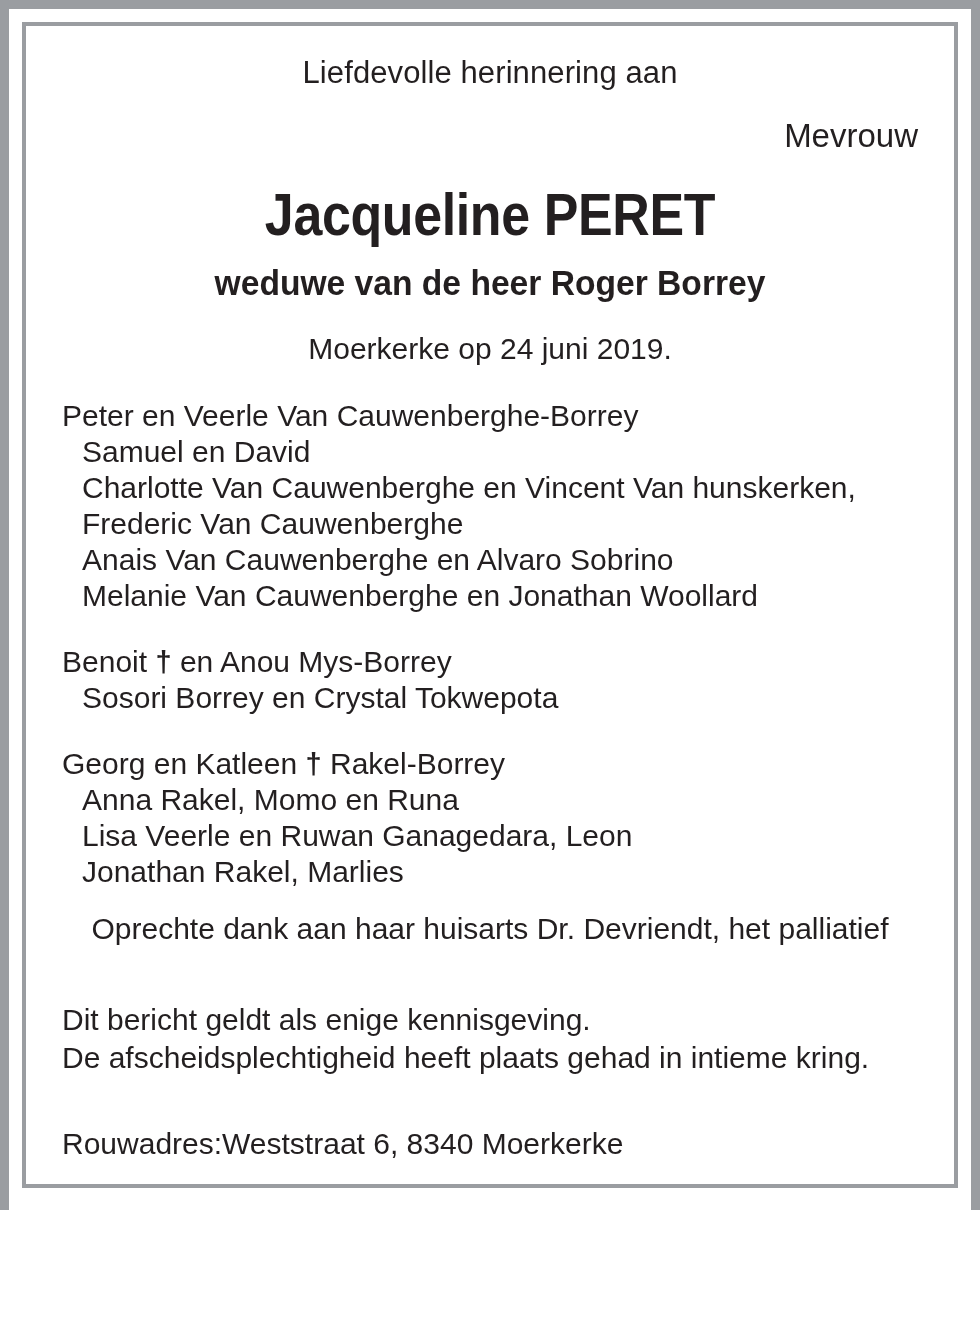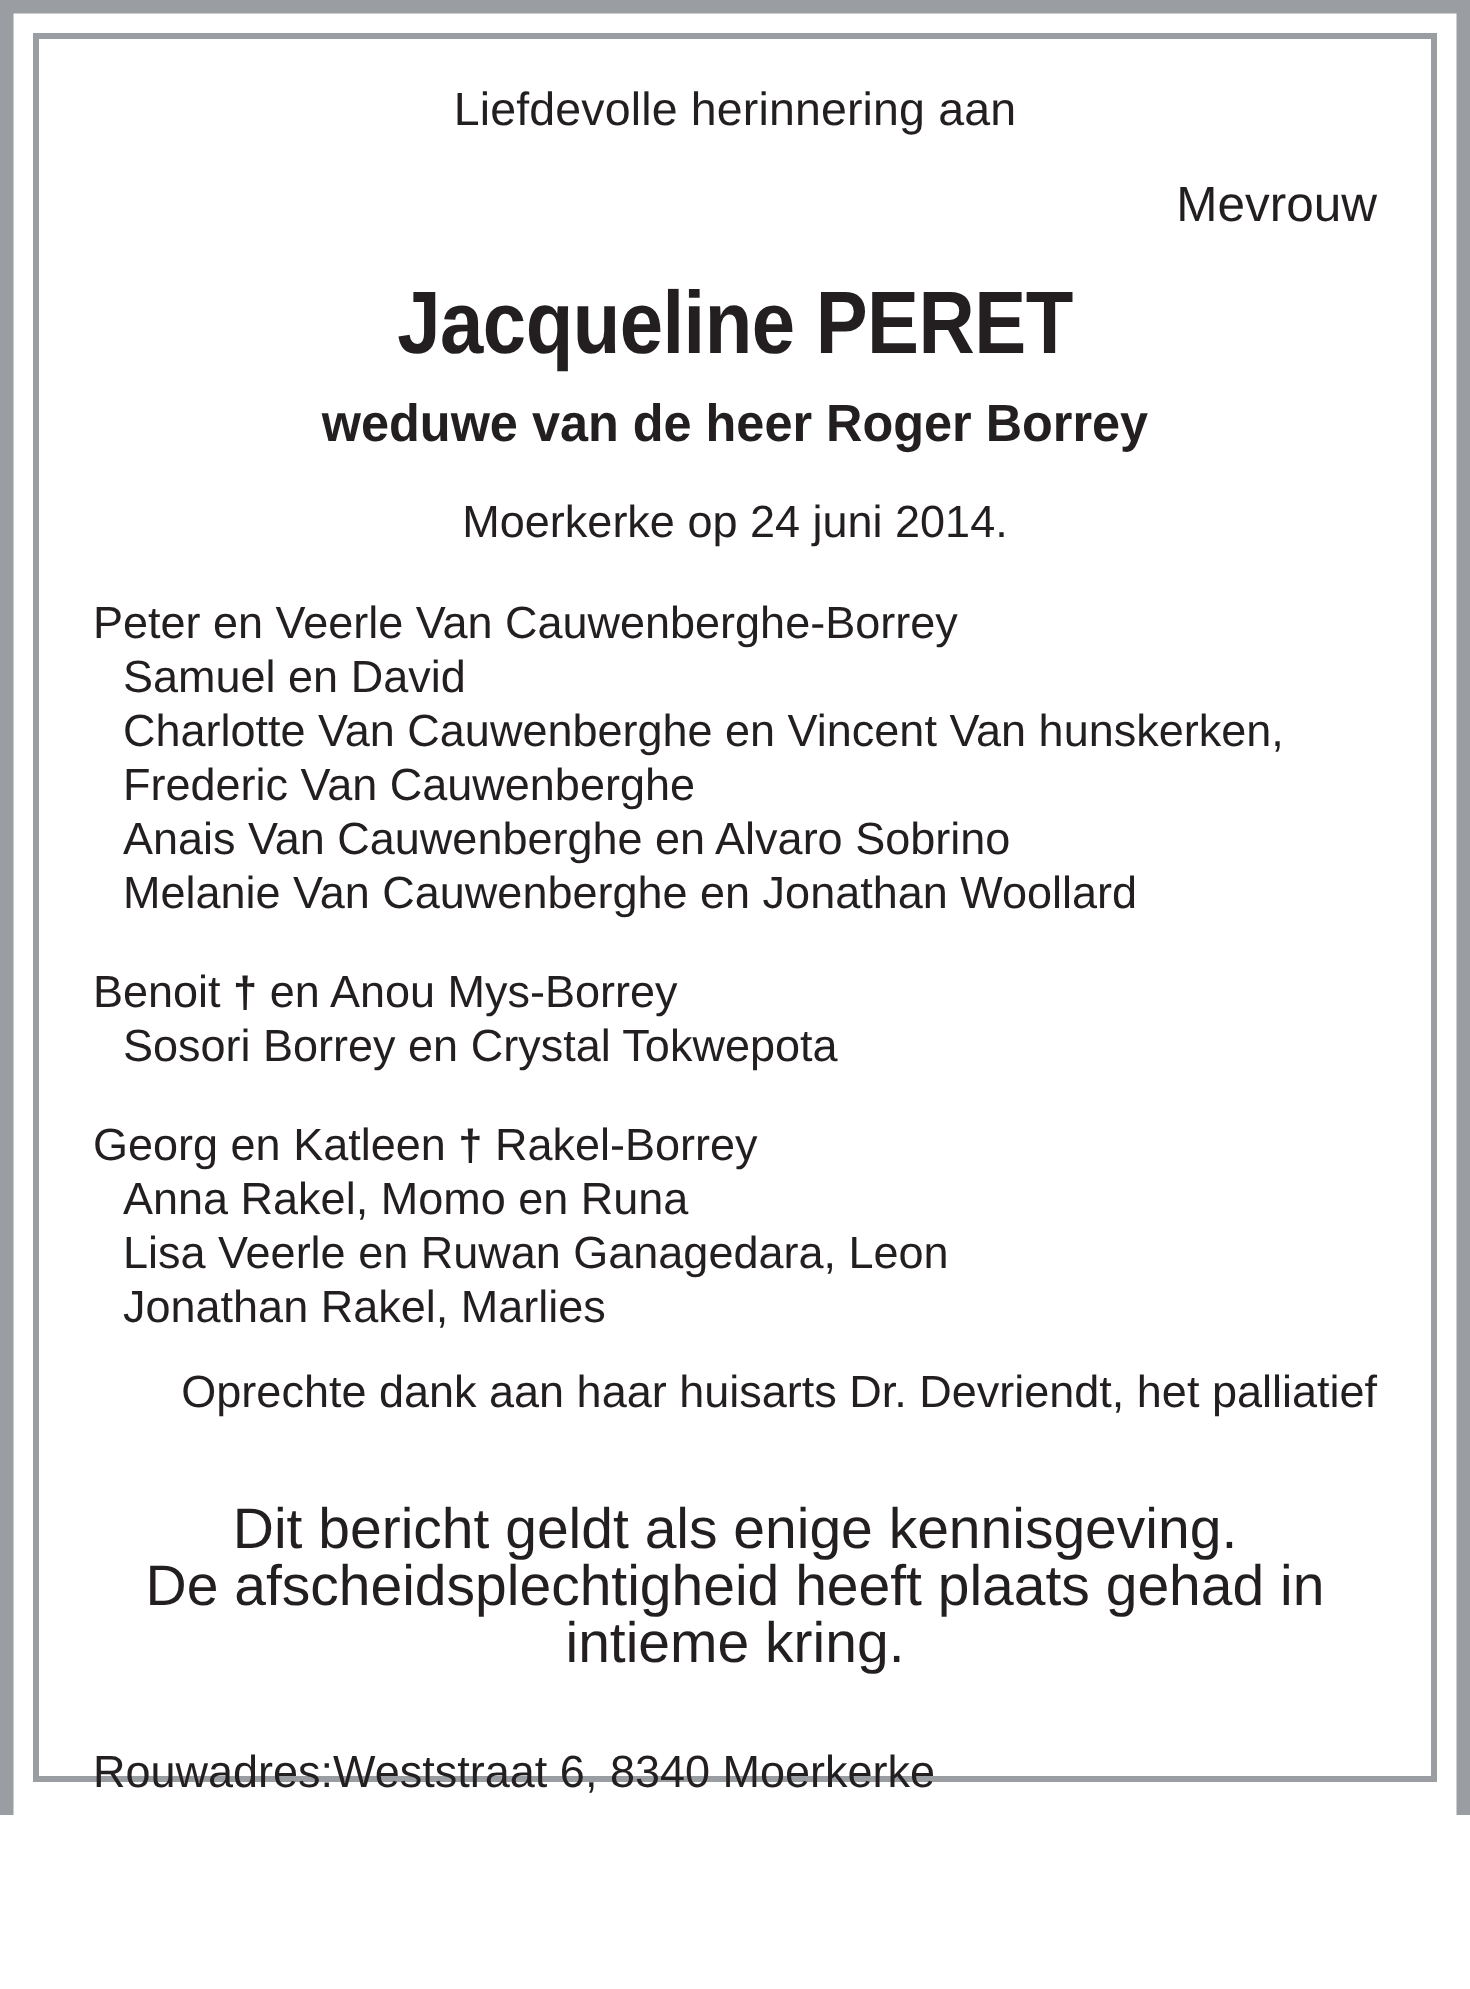--- a/index.html
+++ b/index.html
@@ -127,30 +127,30 @@
     font-weight: 400;
     padding-left: 20px;
   }
 
   .dagger {
     font-weight: 700;
     font-size: 29px;
   }
 
   .thanks-block {
-    text-align: right;
+    text-align: center;
     font-size: 30px;
     line-height: 37px;
     margin-top: 20px;
     font-weight: 400;
   }
 
   .notice-block {
-    text-align: center;
-    font-size: 38px;
+    text-align: left;
+    font-size: 30px;
     line-height: 38px;
     margin-top: 54px;
     font-weight: 400;
   }
 
   .address-block {
     text-align: left;
     font-size: 30px;
     line-height: 38px;
     margin-top: 48px;
@@ -169,21 +169,21 @@
 
     <div class="memorial-intro line">Liefdevolle herinnering aan</div>
 
     <div class="salutation line">Mevrouw</div>
 
     <div class="deceased-name line">Jacqueline PERET</div>
 
     <div class="spouse-line line">weduwe van de heer Roger Borrey</div>
 
     <div class="dates-block">
-      <div class="line">Moerkerke op 24 juni 2014.</div>
+      <div class="line">Moerkerke op 24 juni 2019.</div>
     </div>
 
     <div class="family-groups">
 
       <div class="family-group">
         <div class="family-head line">Peter en Veerle Van Cauwenberghe-Borrey</div>
         <div class="family-child line">Samuel en David</div>
         <div class="family-child line">Charlotte Van Cauwenberghe en Vincent Van hunskerken,</div>
         <div class="family-child line">Frederic Van Cauwenberghe</div>
         <div class="family-child line">Anais Van Cauwenberghe en Alvaro Sobrino</div>

